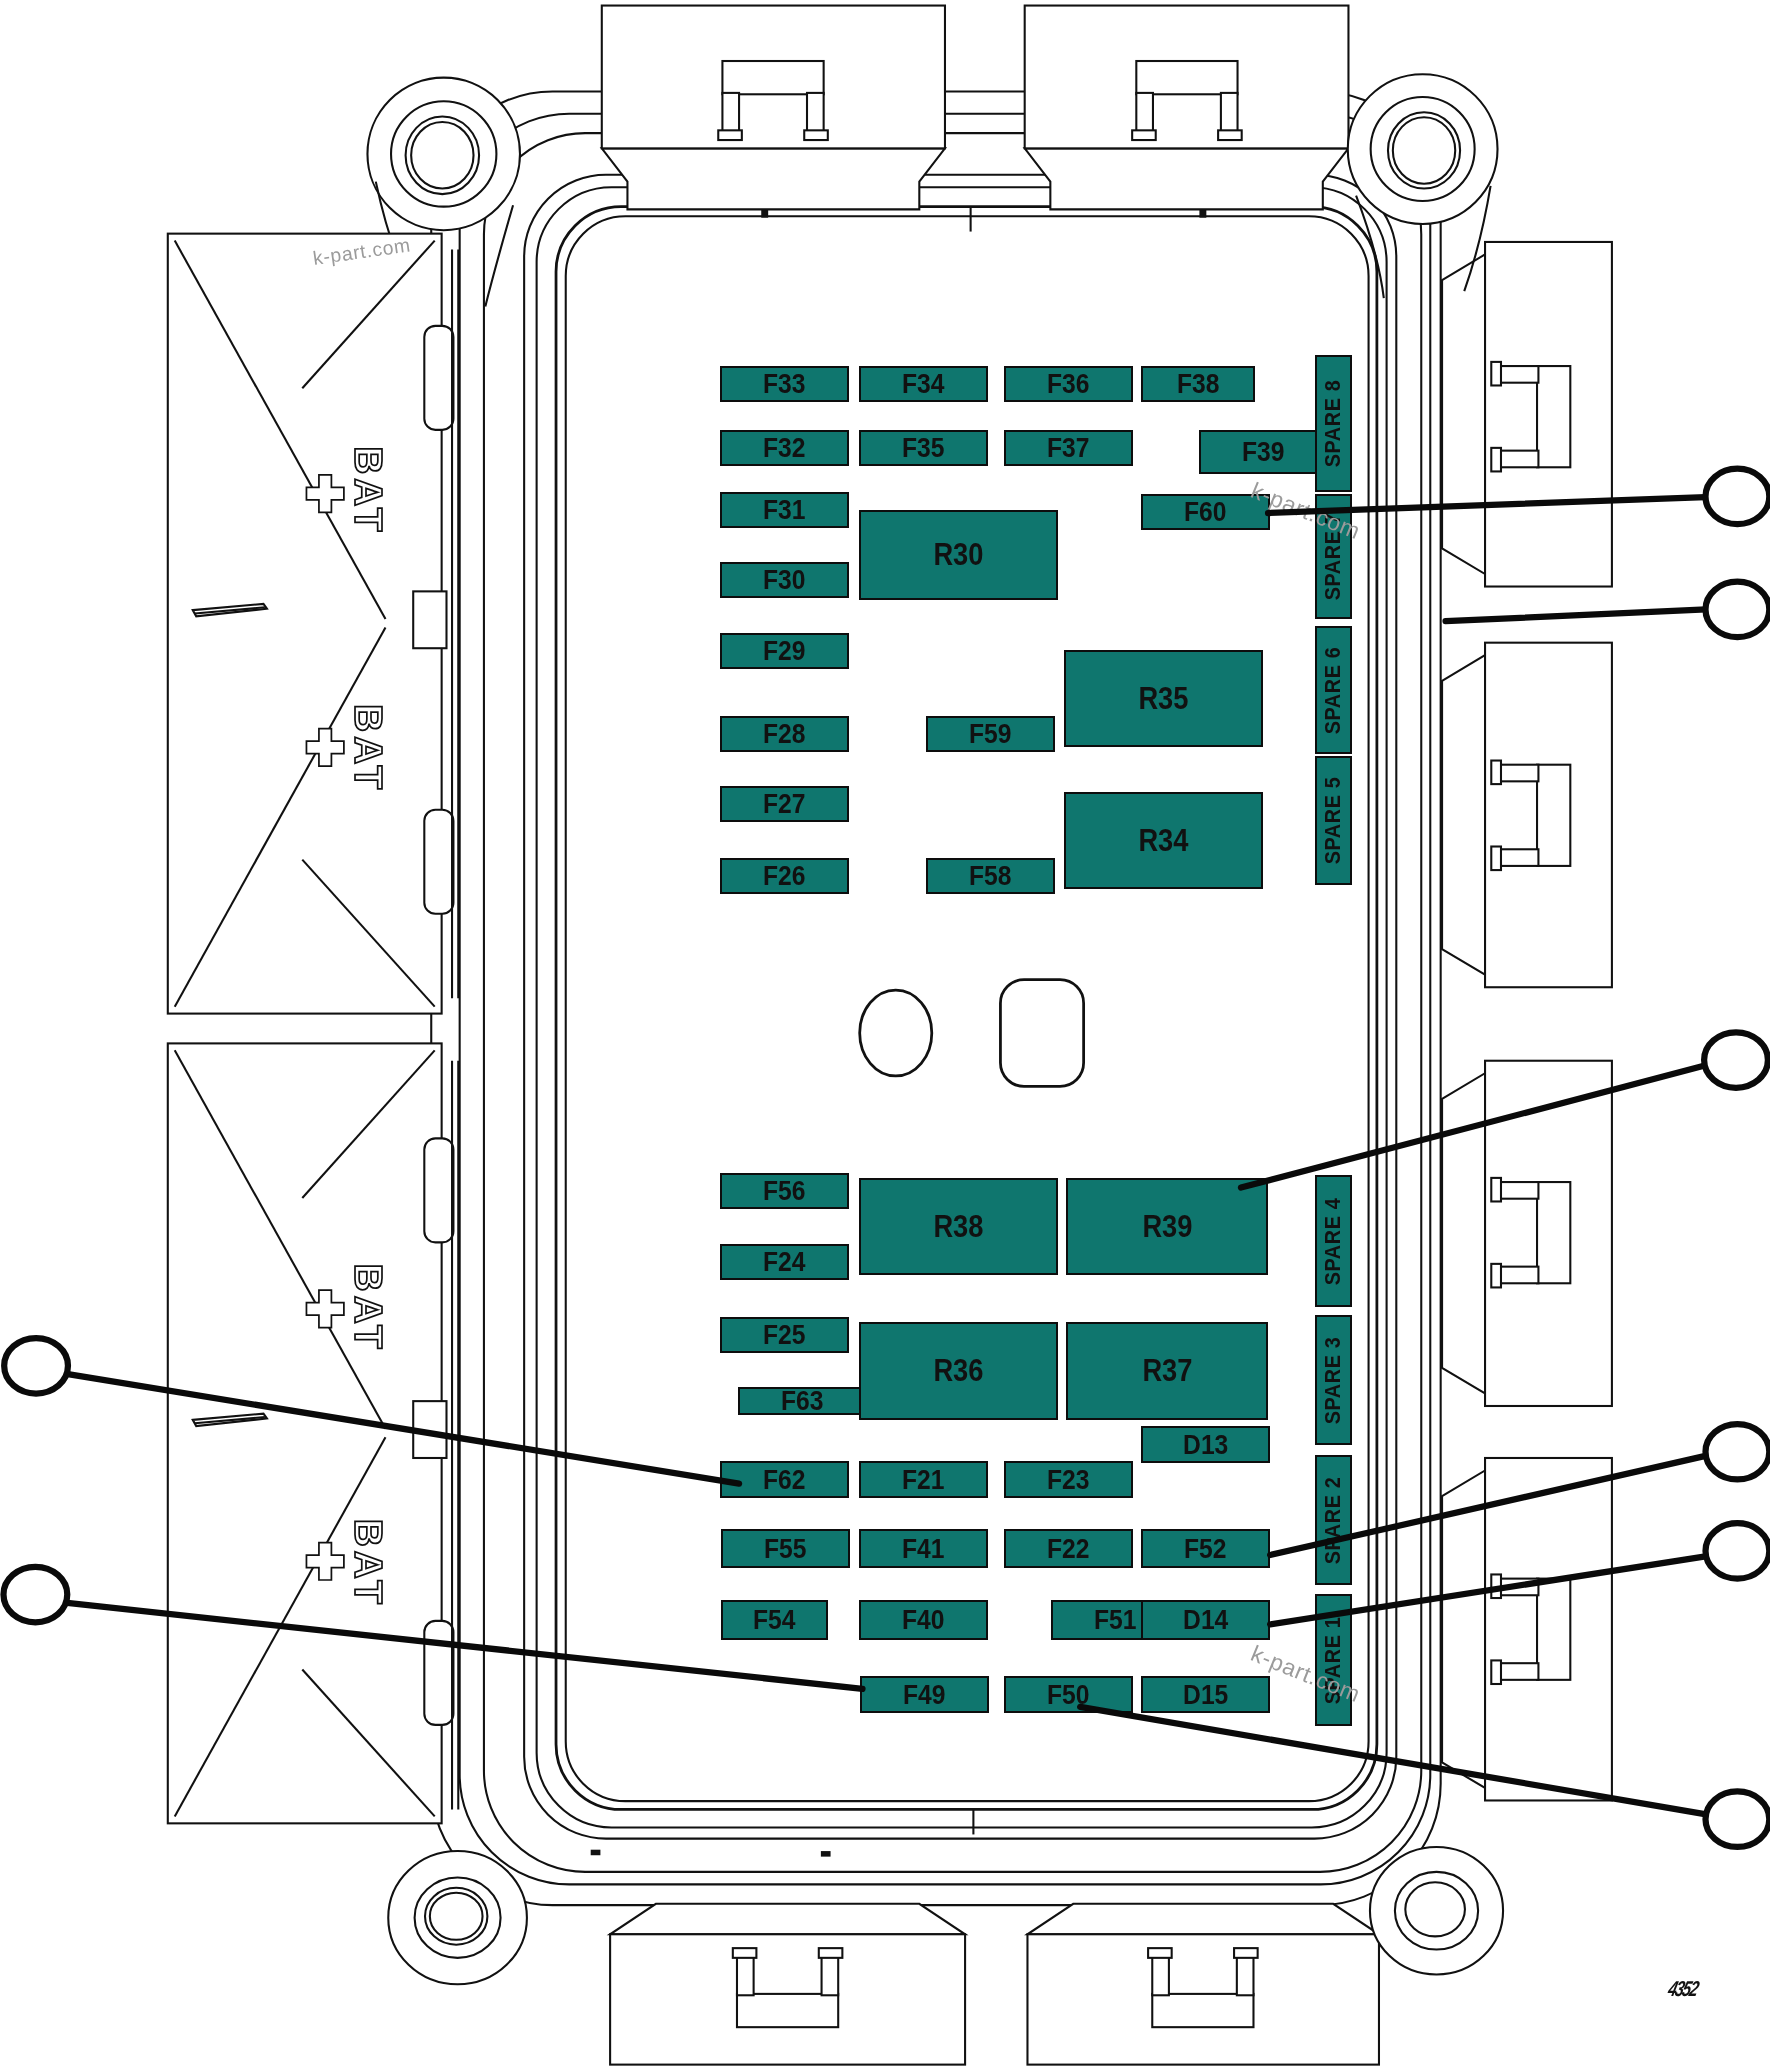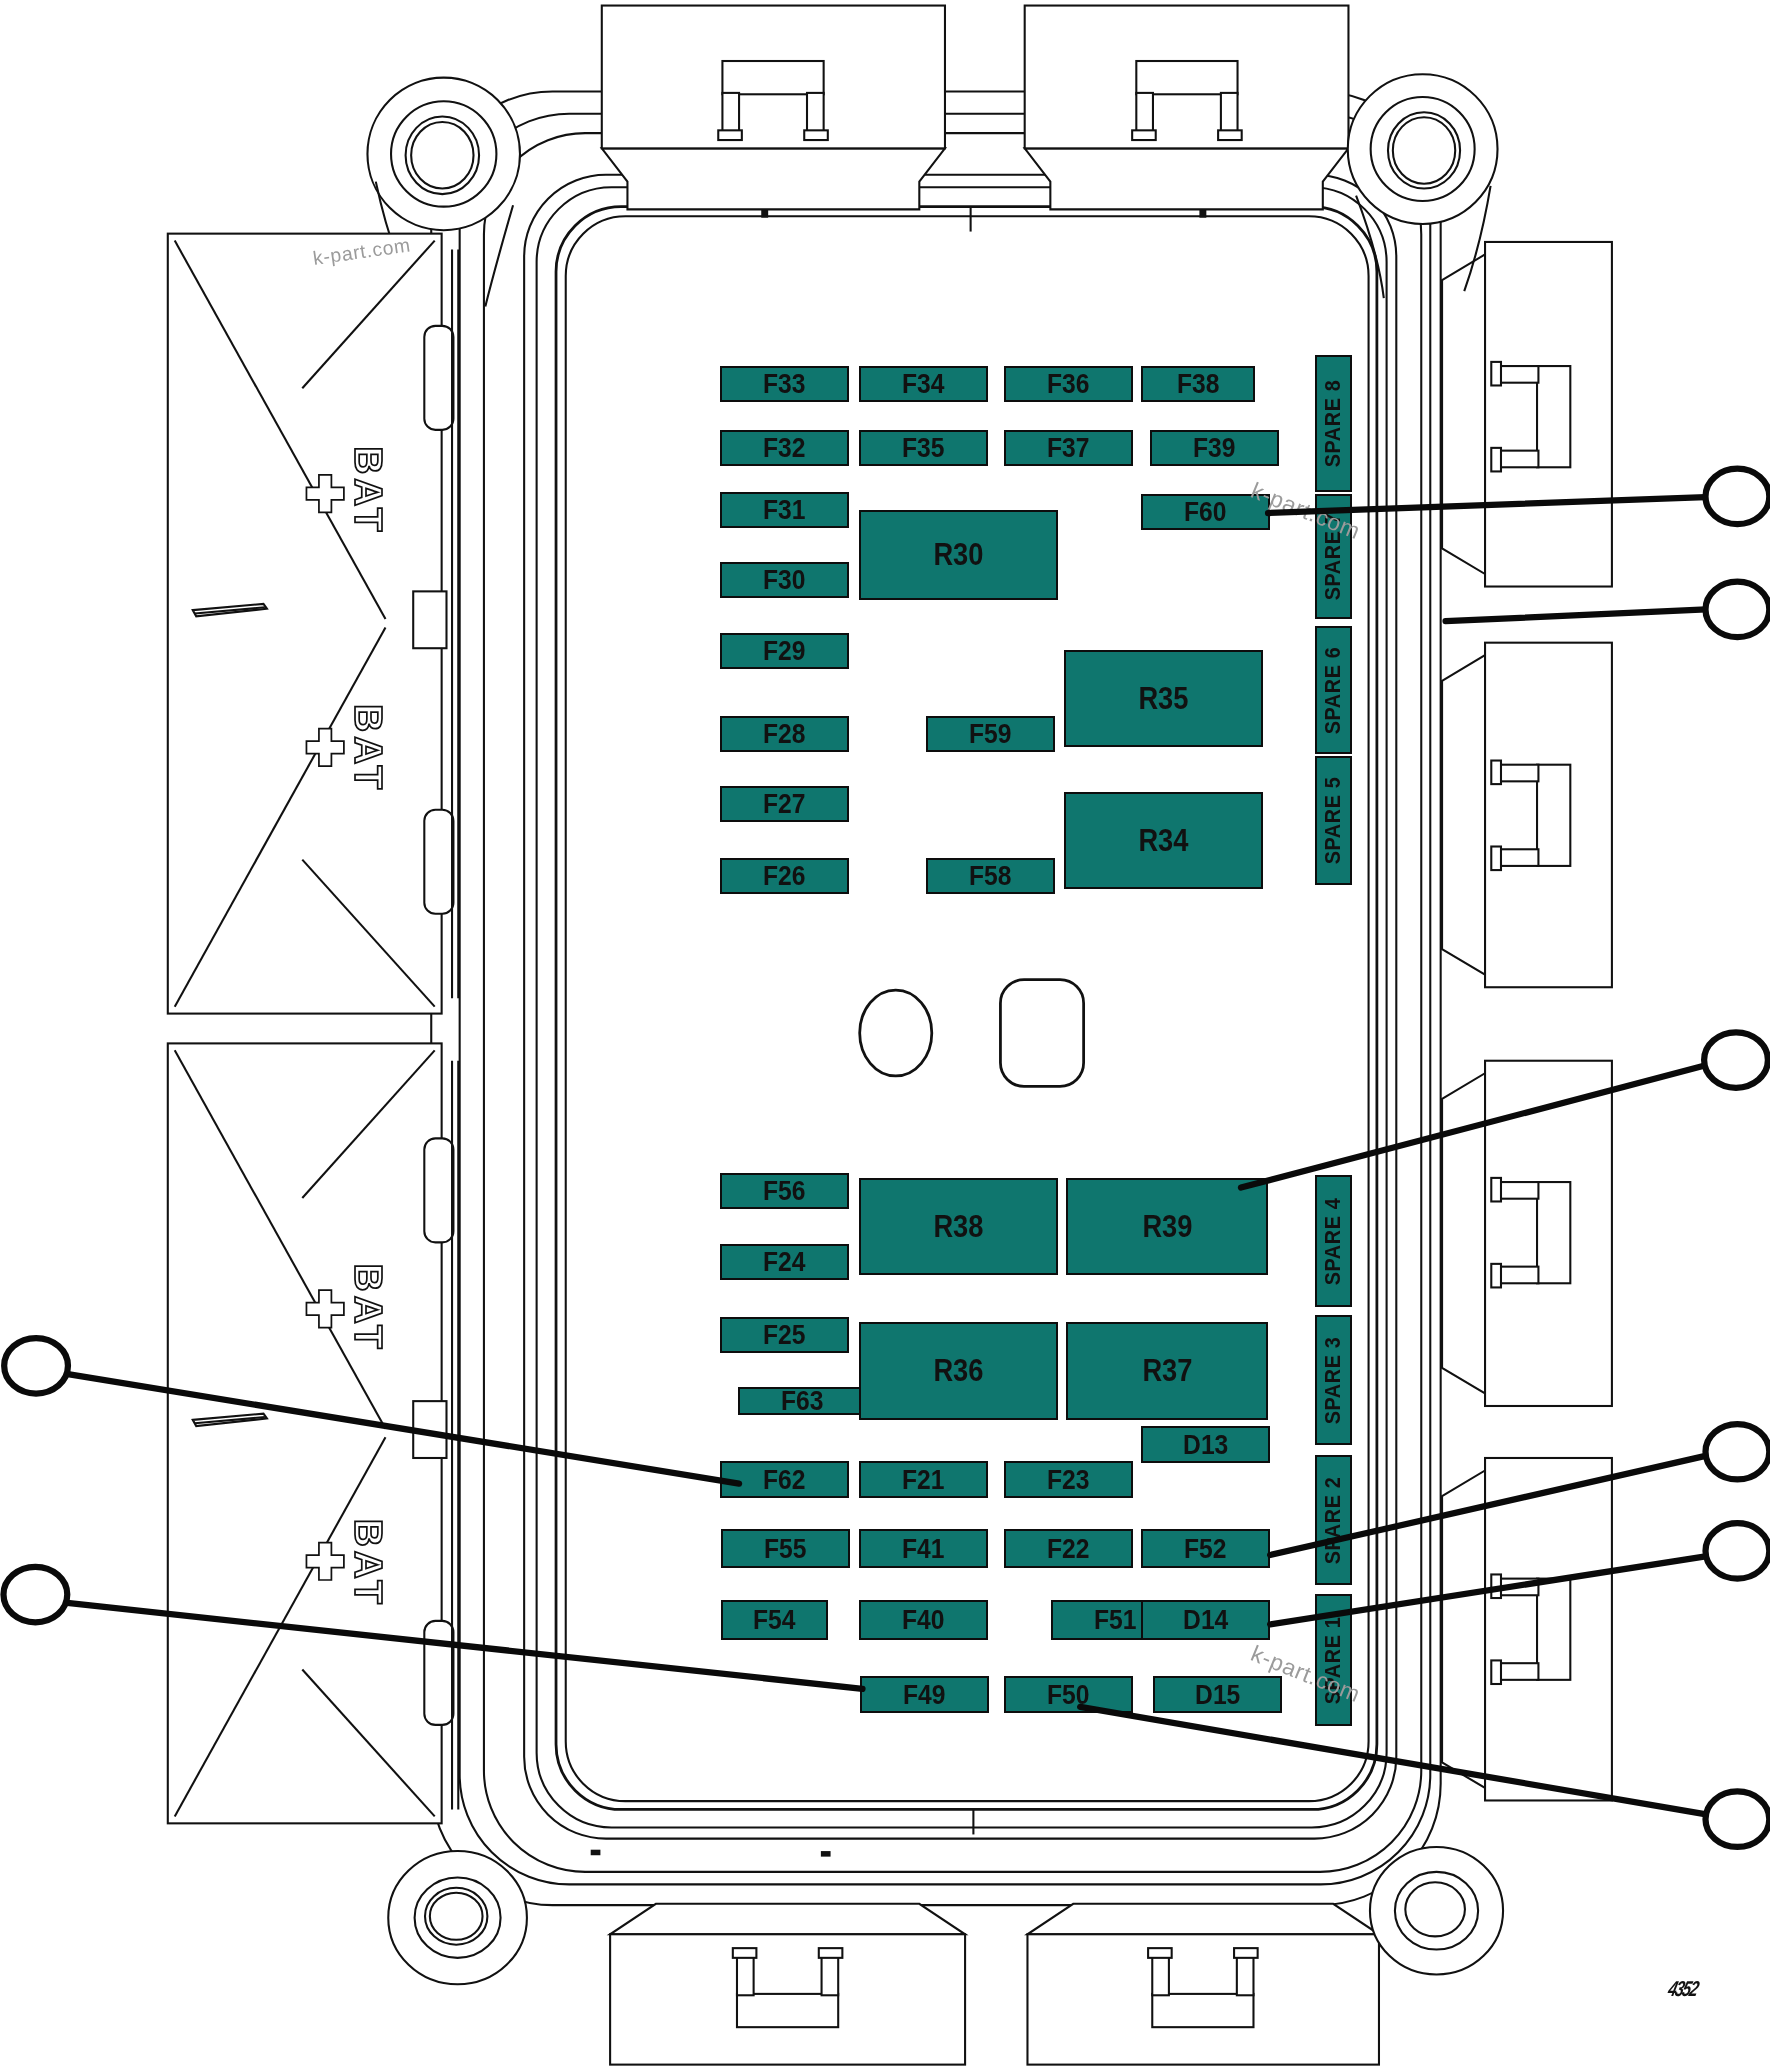--- a/index.html
+++ b/index.html
@@ -221,21 +221,21 @@
       </div>
       <div class="box fuse-box" style="left: 720px; top: 430px; width: 129px; height: 36px;">
         <span>F32</span>
       </div>
       <div class="box fuse-box" style="left: 859px; top: 430px; width: 129px; height: 36px;">
         <span>F35</span>
       </div>
       <div class="box fuse-box" style="left: 1004px; top: 430px; width: 129px; height: 36px;">
         <span>F37</span>
       </div>
-      <div class="box fuse-box" style="left: 1150px; top: 430px; width: 129px; height: 36px;">
+      <div class="box fuse-box" style="left: 1199px; top: 430px; width: 129px; height: 44px;">
         <span>F39</span>
       </div>
       <div class="box fuse-box" style="left: 720px; top: 492px; width: 129px; height: 36px;">
         <span>F31</span>
       </div>
       <div class="box fuse-box" style="left: 1141px; top: 494px; width: 129px; height: 36px;">
         <span>F60</span>
       </div>
       <div class="box fuse-box" style="left: 720px; top: 562px; width: 129px; height: 36px;">
         <span>F30</span>
@@ -305,21 +305,21 @@
       </div>
       <div class="box fuse-box" style="left: 1141px; top: 1600px; width: 129px; height: 40px;">
         <span>D14</span>
       </div>
       <div class="box fuse-box" style="left: 860px; top: 1676px; width: 129px; height: 37px;">
         <span>F49</span>
       </div>
       <div class="box fuse-box" style="left: 1004px; top: 1676px; width: 129px; height: 37px;">
         <span>F50</span>
       </div>
-      <div class="box fuse-box" style="left: 1141px; top: 1676px; width: 129px; height: 37px; margin-left: 12px;">
+      <div class="box fuse-box" style="left: 1141px; top: 1676px; width: 129px; height: 37px;">
         <span>D15</span>
       </div>
       <div class="box relay-box" style="left: 859px; top: 510px; width: 199px; height: 90px;">
         <span>R30</span>
       </div>
       <div class="box relay-box" style="left: 1064px; top: 650px; width: 199px; height: 97px;">
         <span>R35</span>
       </div>
       <div class="box relay-box" style="left: 1064px; top: 792px; width: 199px; height: 97px;">
         <span>R34</span>

